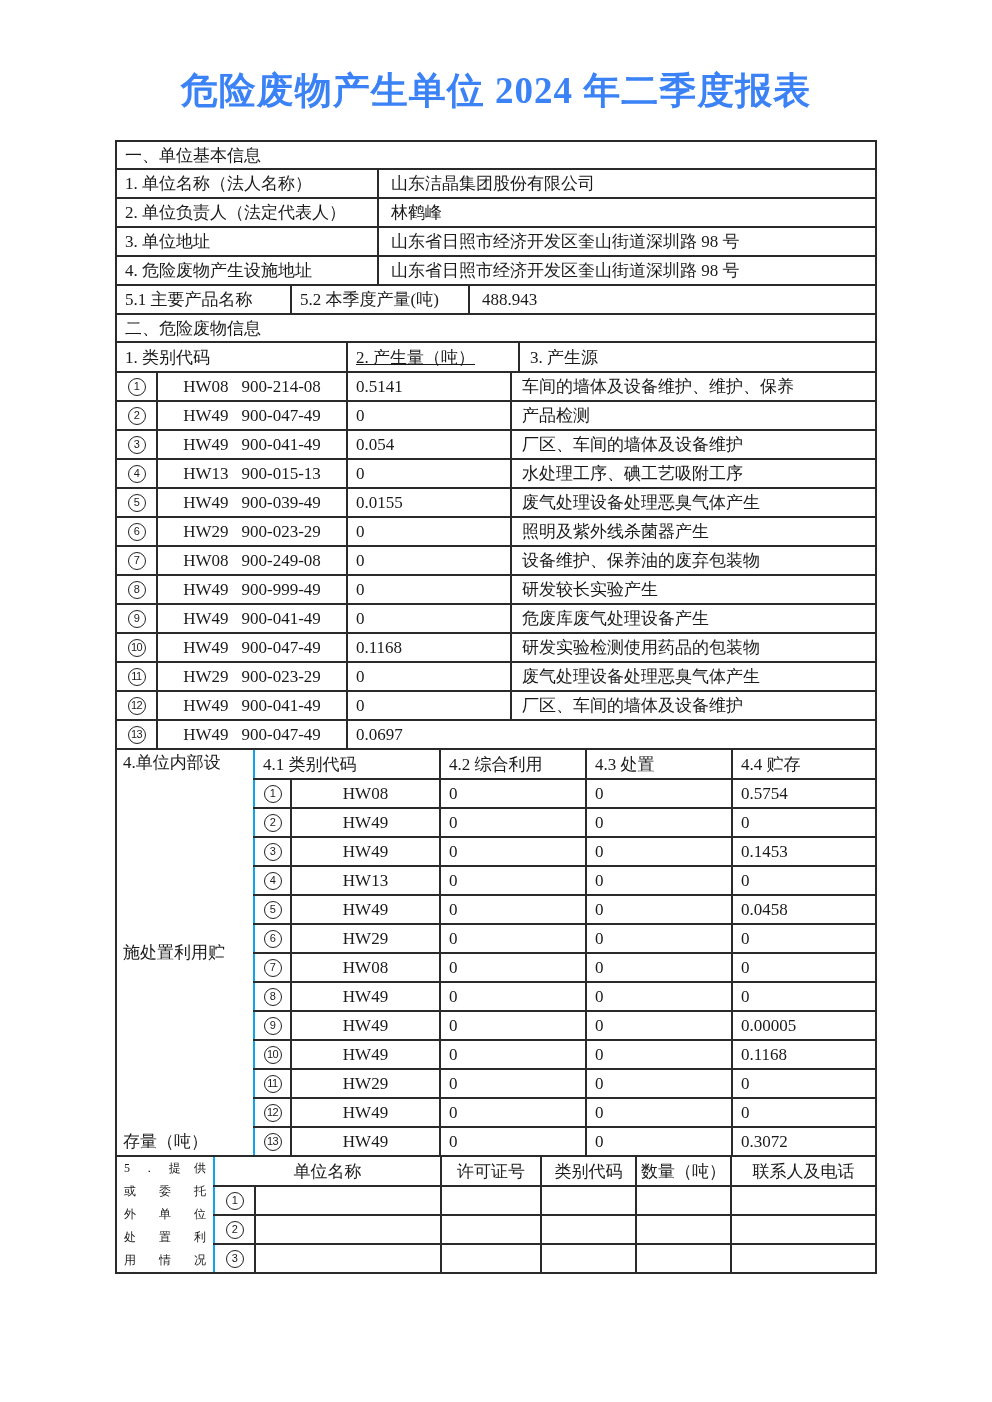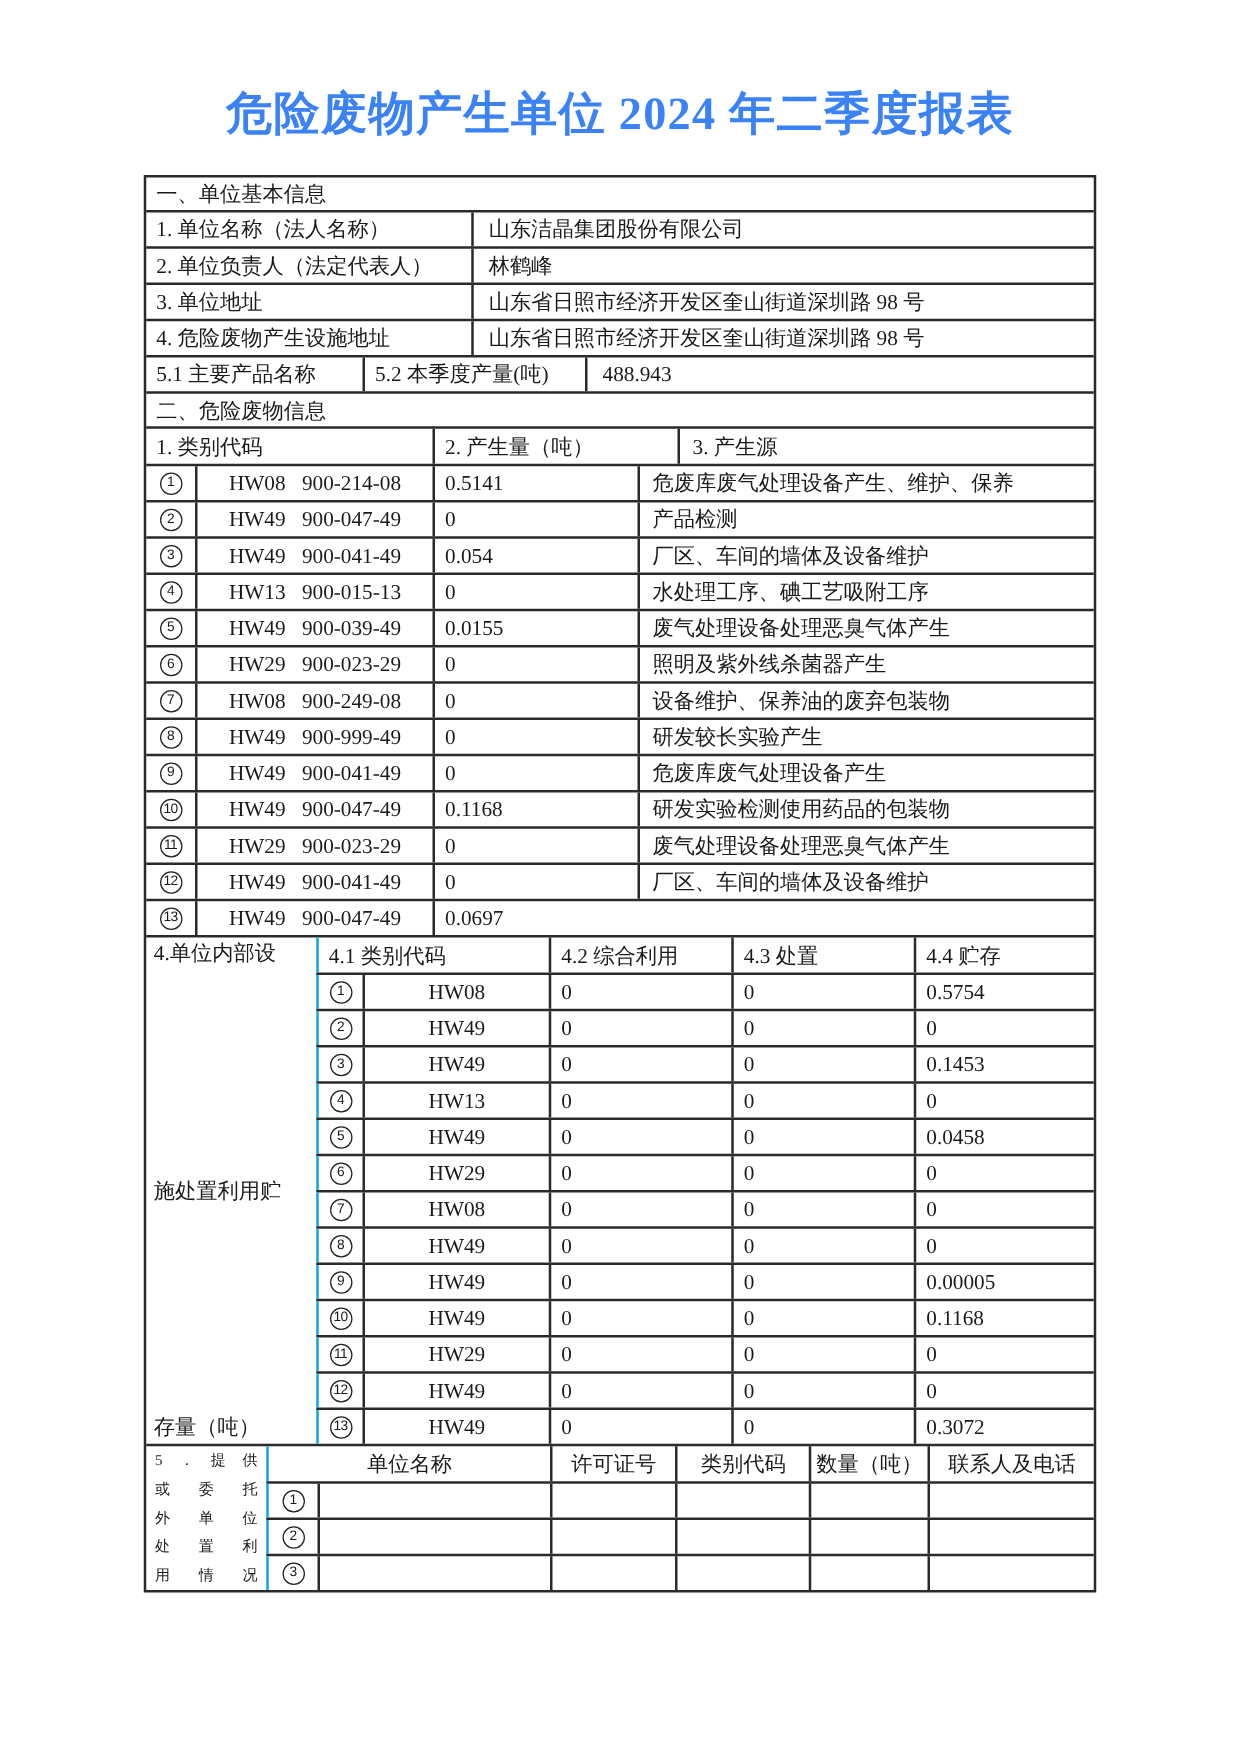--- a/index.html
+++ b/index.html
@@ -35,27 +35,27 @@
   .pl8{padding-left:8px;}
   .pl10{padding-left:10px;}
   .pl12{padding-left:12px;}
   .sec{display:flex;border-top:2px solid #2a2a2a;box-sizing:border-box;}
   .sec-right{flex:1;display:flex;flex-direction:column;}
   
   .s1-label{width:260px;}
   .s1-val{flex:1;}
   .p1{width:173px;}.p2{width:287px;}.p3{width:178px;}.p4{flex:1;}
   .s2-circ{width:39px;}.s2-code{width:190px;}.s2-amt{width:164px;}.s2-src{flex:1;}
-  .s2-h1{width:229px;}.s2-h2{width:196px;}.s2-h3{flex:1;}
+  .s2-h1{width:229px;}.s2-h2{width:172px;text-decoration:underline;}.s2-h3{flex:1;}
   .s4-label{width:136px;display:flex;flex-direction:column;justify-content:space-between;padding:0 6px;line-height:26px;}
   .s4-circ{width:37px;}.s4-code{width:149px;}.s4-use{width:146px;}.s4-disp{width:146px;}.s4-store{flex:1;}
   .s4-h1{width:186px;}
   .s5-label{width:82px;display:flex;flex-direction:column;justify-content:center;padding:0 7px;line-height:23px;font-size:12px;}
   .s5-label div{text-align:justify;text-align-last:justify;}
-  .s5-circ{width:41px;}.s5-name{width:186px;}.s5-permit{width:100px;}.s5-cat{width:107px;}.s5-qty{width:95px;}.s5-contact{flex:1;}
+  .s5-circ{width:41px;}.s5-name{width:186px;}.s5-permit{width:100px;}.s5-cat{width:95px;}.s5-qty{width:95px;}.s5-contact{flex:1;}
   .s5-h1{width:227px;}
   
   .circ{
     display:inline-flex;align-items:center;justify-content:center;
     width:18px;height:18px;border:1.3px solid #222;border-radius:50%;
     font-size:11px;line-height:1;letter-spacing:-0.5px;
     font-family:"Liberation Sans",sans-serif;
     box-sizing:border-box;
   }
   .codepair{display:flex;gap:13px;justify-content:center;width:100%;}
@@ -107,21 +107,21 @@
       <div class="c s2-circ cc">
           <span class="circ">1</span>
         </div>
       <div class="c s2-code">
           <span class="codepair">
             <span>HW08</span>
             <span>900-214-08</span>
           </span>
         </div>
       <div class="c s2-amt pl8">0.5141</div>
-      <div class="c s2-src pl10">危废库废气处理设备产生、维护、保养</div>
+      <div class="c s2-src pl10">车间的墙体及设备维护、维护、保养</div>
     </div>
     <div class="r">
       <div class="c s2-circ cc">
           <span class="circ">2</span>
         </div>
       <div class="c s2-code">
           <span class="codepair">
             <span>HW49</span>
             <span>900-047-49</span>
           </span>

